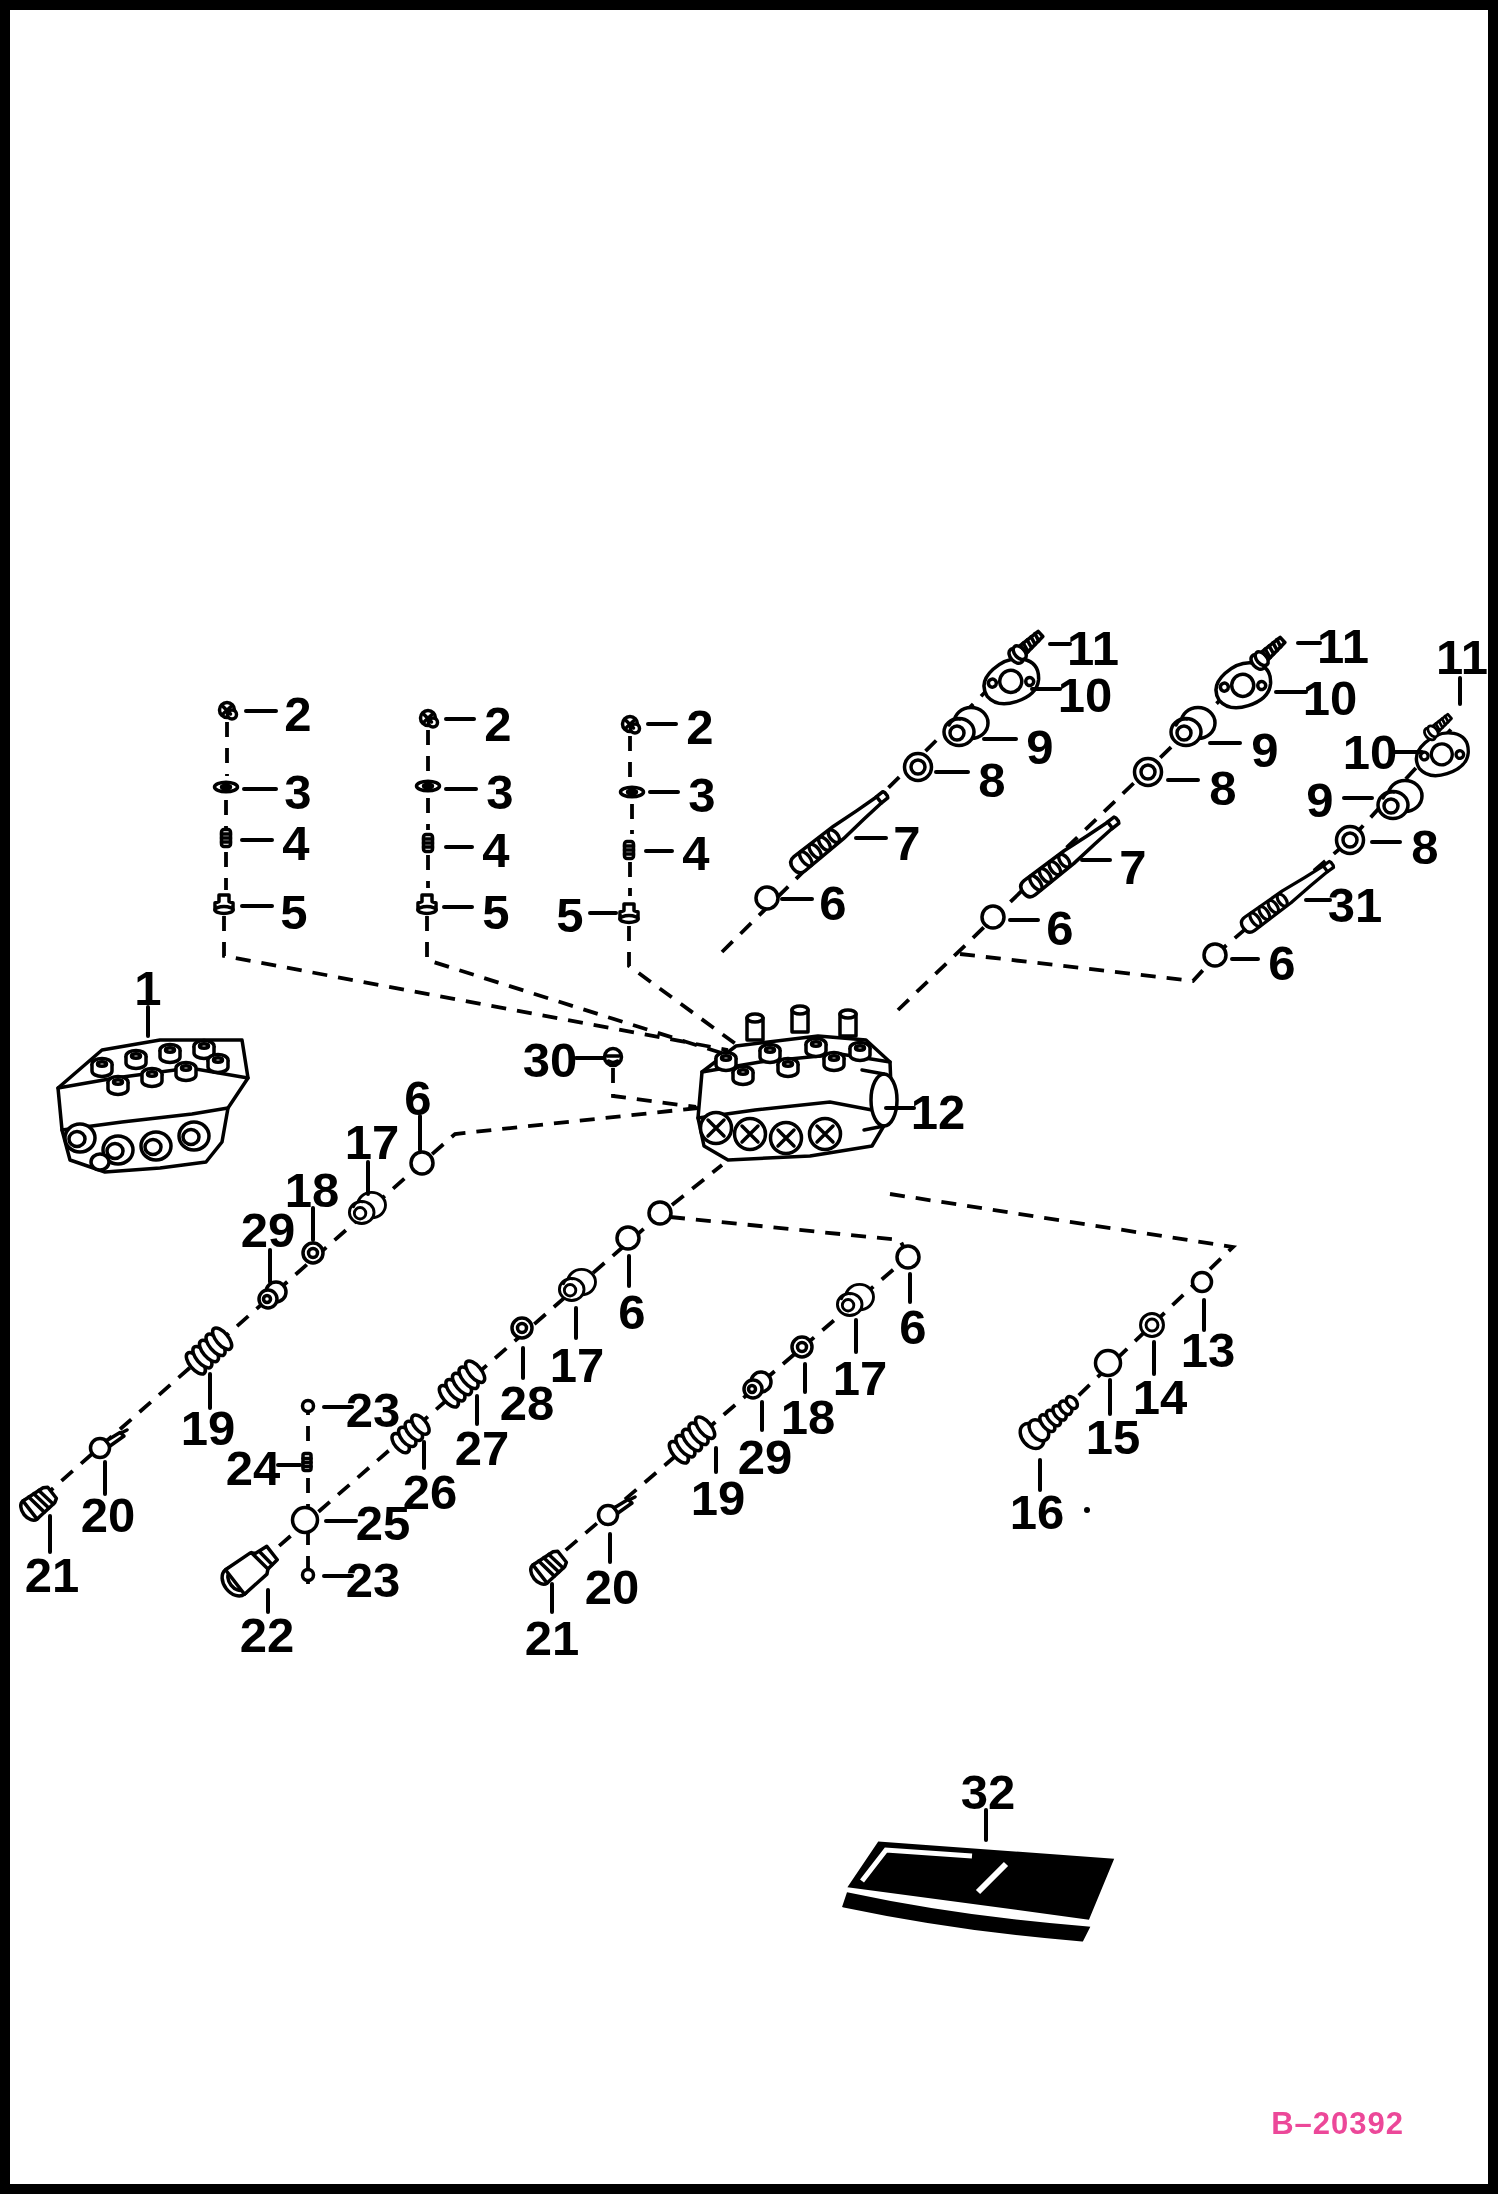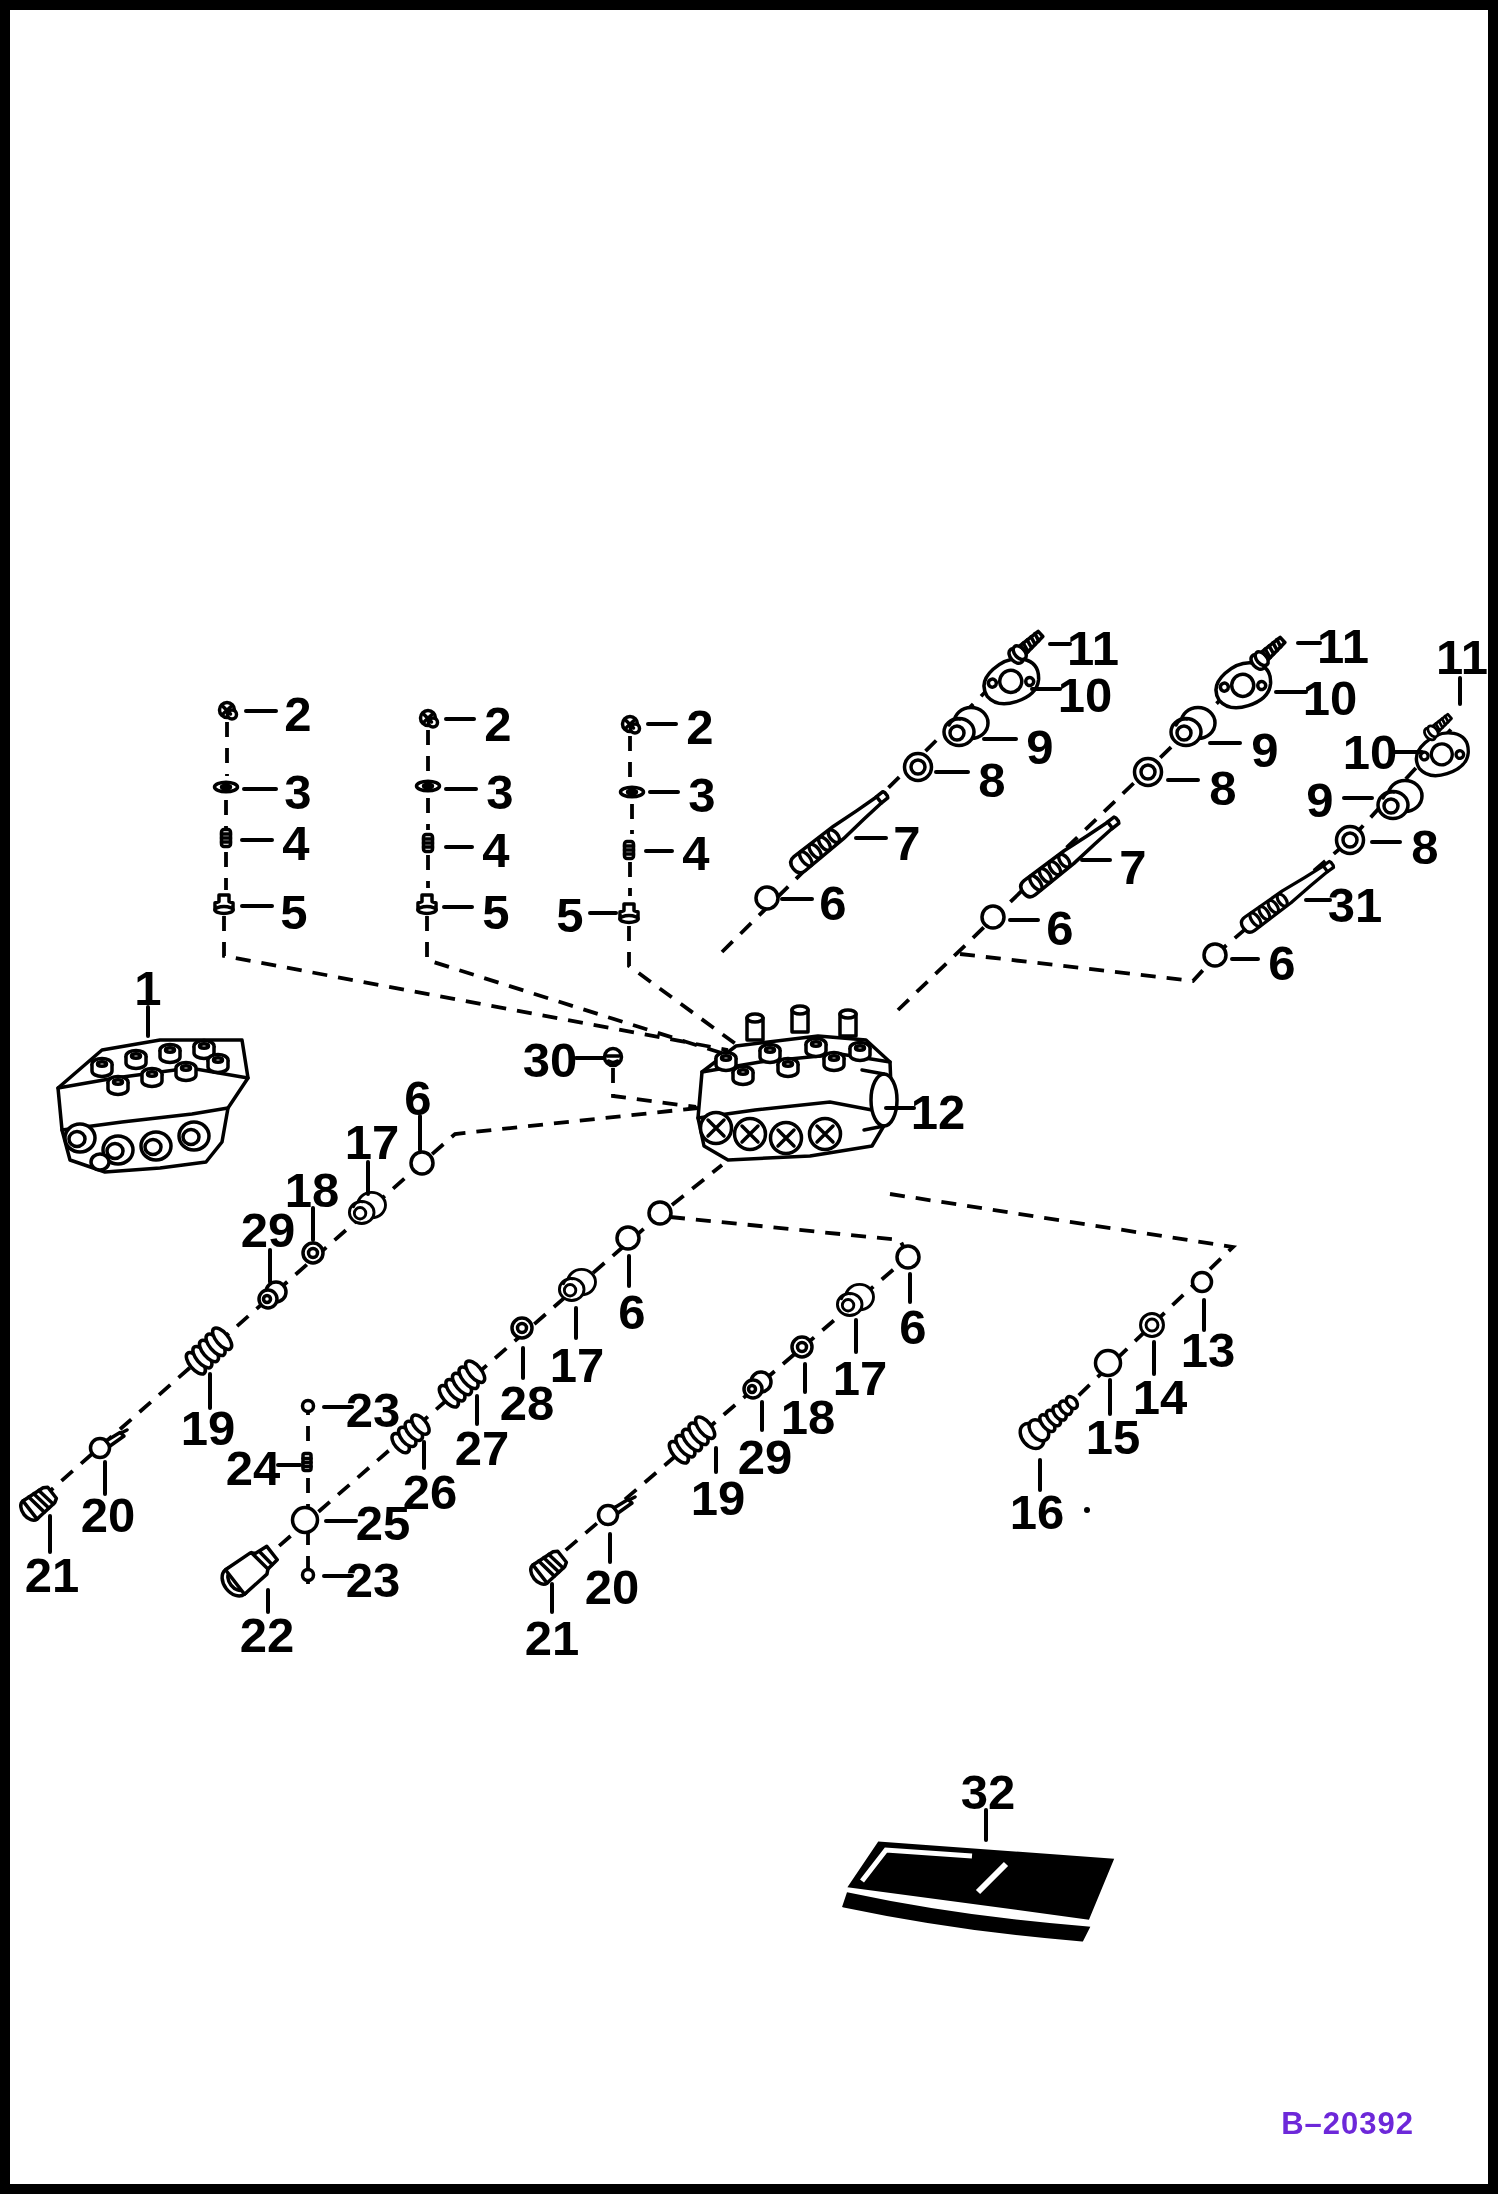--- a/index.html
+++ b/index.html
@@ -6,22 +6,22 @@
   .page{position:relative;width:1498px;height:2194px;background:#fff;box-sizing:border-box;
         border:10px solid #000;overflow:hidden;margin:0 auto}
   svg{position:absolute;left:0;top:0}
   .ln{stroke:#000;stroke-width:3.5;fill:none;stroke-linecap:round}
   .pt{stroke:#000;stroke-width:3.5;fill:#fff;stroke-linejoin:round}
   .blk{stroke:#000;stroke-width:3;fill:#000}
   .dash{stroke:#000;stroke-width:3.8;fill:none;stroke-dasharray:15 11}
   .leader{stroke:#000;stroke-width:4;stroke-linecap:round}
   .callout{font-family:"Liberation Sans",sans-serif;font-weight:700;font-size:49px;
            fill:#000;text-anchor:middle}
-  .ref-code{position:absolute;right:74px;bottom:42px;
-            font:700 31px "Liberation Sans",sans-serif;color:#6d28d9;letter-spacing:1px}
+  .ref-code{position:absolute;right:84px;bottom:42px;
+            font:700 31px "Liberation Sans",sans-serif;color:#ec4899;letter-spacing:1px}
 </style>
 </head>
 <body>
 
 <div class="page">
 <svg id="diagram" width="1498" height="2194" viewBox="0 0 1498 2194">
 
   <defs>
     <g id="oring">
           <circle r="11" class="pt" stroke-width="5"></circle>

